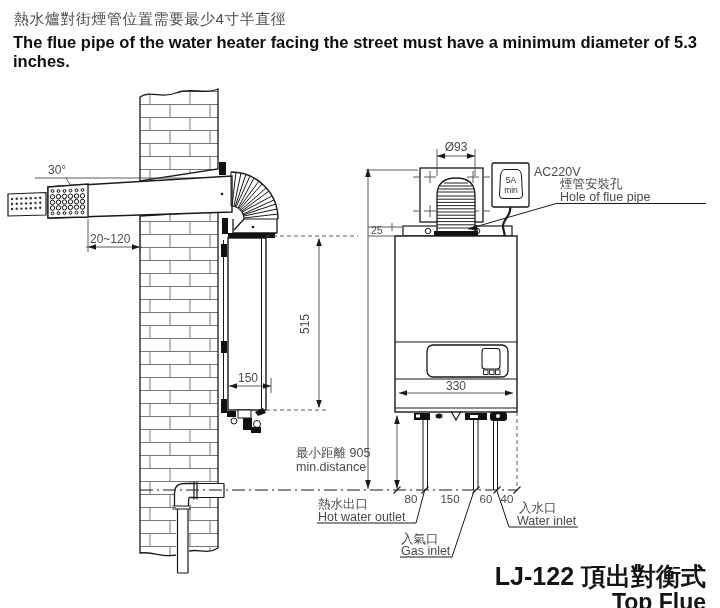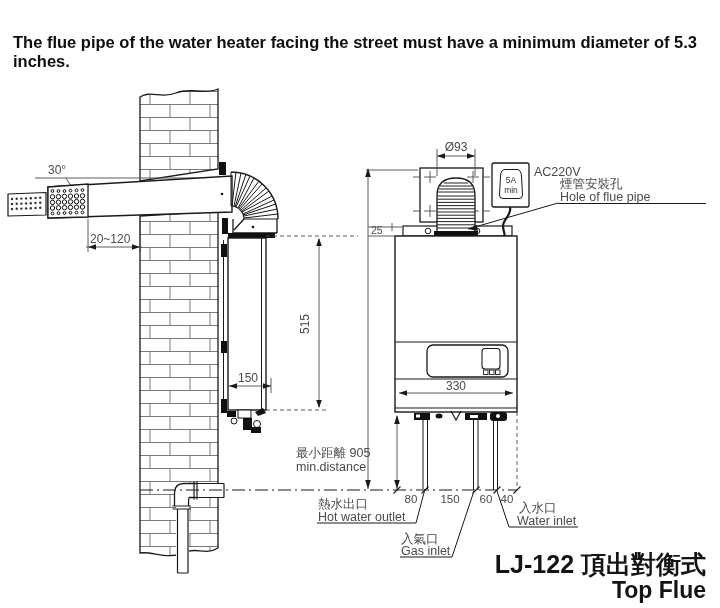--- a/index.html
+++ b/index.html
@@ -1,37 +1,38 @@
 <!DOCTYPE html>
 <html><head>
 <meta charset="utf-8">
 <style>
   html,body{margin:0;padding:0;background:#888;}
   .page{position:relative;width:720px;height:608px;background:#ffffff;overflow:hidden;
         font-family:"Liberation Sans",sans-serif;}
   .hdr-zh{position:absolute;left:14px;top:10px;font-size:15px;color:#4b4b4b;letter-spacing:.5px;}
   .hdr-en{position:absolute;left:13px;top:33px;font-size:16.5px;font-weight:bold;color:#0e0e0e;}
-  .ftr{position:absolute;right:14px;text-align:center;font-weight:bold;color:#141414;white-space:nowrap;}
+  .ftr{position:absolute;right:14px;text-align:center;font-weight:bold;color:#141414;white-space:nowrap;margin-top:12px;}
   .ftr-model{top:548px;font-size:25px;}
   .ftr-type{top:577px;font-size:23px;}
   svg{position:absolute;left:0;top:0;}
   svg text{font-family:"Liberation Sans","DejaVu Sans",sans-serif;}
   .dim{font-size:12px;fill:#4a4a4a;}
   .dim-s{font-size:10.5px;fill:#4a4a4a;}
   .dim-n{font-size:11.5px;fill:#4a4a4a;}
   .lbl{font-size:12.5px;fill:#4a4a4a;}
   .ln{stroke:#1a1a1a;fill:none;}
   .thin{stroke:#4a4a4a;stroke-width:.9;fill:none;}
   .arr{fill:#1a1a1a;stroke:none;}
 </style>
 </head>
 <body>
 
 <div class="page">
 
+  <div class="hdr-zh">熱水爐對街煙管位置需要最少4寸半直徑</div>
   <div class="hdr-en">The flue pipe of the water heater facing the street must have a minimum diameter of 5.3 inches.</div>
 
   <svg width="720" height="608" viewBox="0 0 720 608">
     <defs>
       <pattern id="brick" width="40" height="26" patternUnits="userSpaceOnUse">
         <path d="M0,0.5 H40 M0,13.5 H40 M10,0.5 V13.5 M30,13.5 V26" stroke="#6b6b6b" stroke-width="0.9" fill="none"></path>
       </pattern>
     </defs>
 
     <g>

